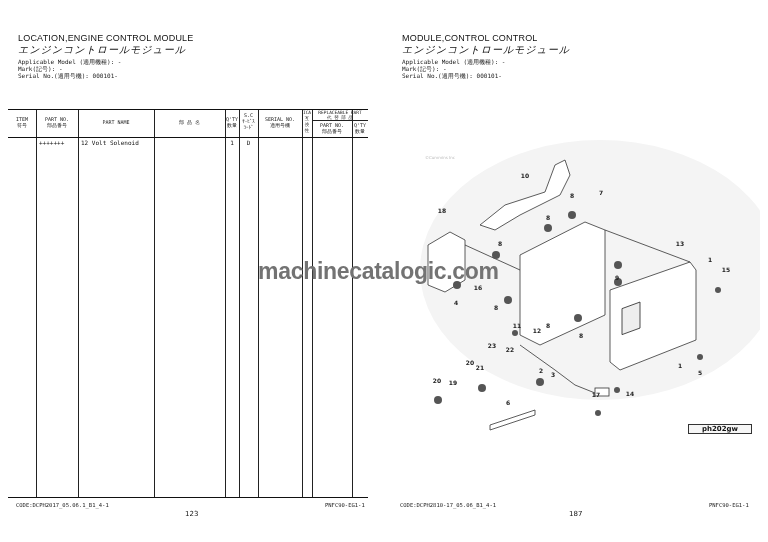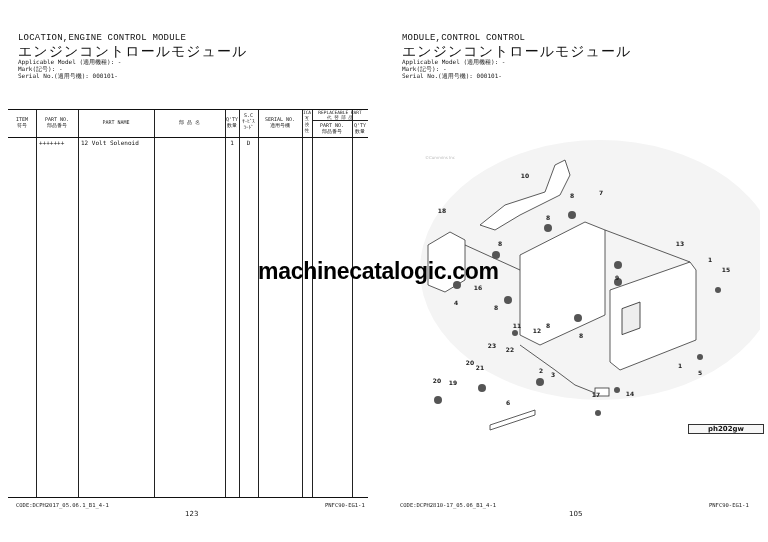--- a/index.html
+++ b/index.html
@@ -1,41 +1,41 @@
 <!DOCTYPE html>
 <html><head>
 <meta charset="utf-8">
 <style>
   * { margin:0; padding:0; box-sizing:border-box; }
   html, body { width:768px; height:542px; background:#ffffff; overflow:hidden; }
   body { position:relative; font-family:"DejaVu Sans Mono", monospace; color:#111; }
   .page { position:absolute; top:0; width:384px; height:542px; }
   .page.left { left:0; }
   .page.right { left:384px; }
-  .title1 { position:absolute; left:18px; top:33px; font-size:9px; letter-spacing:0.2px; font-family:Liberation Mono, monospace;text-align:right; }
-  .title2 { position:absolute; left:18px; top:43px; font-size:14px; font-family:"DejaVu Sans", sans-serif; letter-spacing:1px; }
+  .title1 { position:absolute; left:18px; top:33px; font-size:9px; letter-spacing:0.2px; font-family:Liberation Sans, sans-serif;text-align:right; }
+  .title2 { position:absolute; left:18px; top:43px; font-size:10px; font-family:"DejaVu Sans", sans-serif; letter-spacing:1px;font-style:italic; }
   .meta { position:absolute; left:18px; font-size:6px; line-height:7px; font-family:"DejaVu Sans Mono", monospace; color:#222; }
   .meta.m1 { top:58px; } .meta.m2 { top:65px; } .meta.m3 { top:72px; }
 
   
   .ptable { position:absolute; left:8px; top:109px; width:360px; height:389px; border-top:1.5px solid #111; border-bottom:1.5px solid #111; }
   .ptable .vline { position:absolute; top:0; bottom:0; width:0; border-left:1px solid #222; }
   .ptable .hrule { position:absolute; left:0; right:0; top:27px; border-top:1.5px solid #111; }
   .ptable .hsub { position:absolute; left:304px; width:56px; top:10px; border-top:1px solid #222; }
   .hcell { position:absolute; top:2px; font-size:5px; line-height:6px; text-align:center; color:#222; }
   .rcell { position:absolute; top:29px; font-size:6px; line-height:7px; color:#111; }
 
   .footer-code { position:absolute; top:502px; font-size:5.5px; color:#222; }
   .page-num { position:absolute; top:510px; font-size:7px; color:#111; font-family:"DejaVu Sans", sans-serif; }
 
   
   .diagram { position:absolute; left:400px; top:140px; width:360px; height:360px; }
-  .watermark { position:absolute; left:258px; top:258px; font-family:"Liberation Sans", sans-serif; font-weight:bold; font-size:23px; color:#000000; letter-spacing:-0.3px; z-index:5; }
+  .watermark { position:absolute; left:258px; top:258px; font-family:"Liberation Sans", sans-serif; font-weight:bold; font-size:23px; color:#737373; letter-spacing:-0.3px; z-index:5; }
   .copyright { position:absolute; left:425px; top:155px; font-size:4px; color:#bbb; font-family:"DejaVu Sans", sans-serif; }
-  .figcode { position:absolute; left:688px; top:424px; border:1px solid #333; padding:0 19px; font-size:7px; font-weight:bold; font-family:"DejaVu Sans", sans-serif; background:#f6f6f6; }
+  .figcode { position:absolute; left:688px; top:424px; border:1px solid #333; padding:0 13px; font-size:7px; font-weight:bold; font-family:"DejaVu Sans", sans-serif; background:#f6f6f6; }
 </style>
 </head>
 <body>
 
 <div class="page left">
   <div class="title1">LOCATION,ENGINE CONTROL MODULE</div>
   <div class="title2">エンジンコントロールモジュール</div>
   <div class="meta m1">Applicable Model (適用機種): -</div>
   <div class="meta m2">Mark(記号): -</div>
   <div class="meta m3">Serial No.(適用号機): 000101-</div>
@@ -89,21 +89,21 @@
 </div>
 
 <div class="page right">
   <div class="title1">MODULE,CONTROL CONTROL</div>
   <div class="title2">エンジンコントロールモジュール</div>
   <div class="meta m1">Applicable Model (適用機種): -</div>
   <div class="meta m2">Mark(記号): -</div>
   <div class="meta m3">Serial No.(適用号機): 000101-</div>
   <div class="footer-code" style="left:16px">CODE:DCPH2810-17_05.06_B1_4-1</div>
   <div class="footer-code" style="left:325px">PNFC90-EG1-1</div>
-  <div class="page-num" style="left:185px">105</div>
+  <div class="page-num" style="left:185px">187</div>
 </div>
 
 <div class="copyright">©Cummins Inc</div>
 
 <svg class="diagram" viewBox="400 140 360 360" width="360" height="360" style="left:400px;top:140px">
   <ellipse cx="600" cy="270" rx="180" ry="130" fill="#f4f4f4"></ellipse>
   <g fill="none" stroke="#333" stroke-width="0.8">
 
     <path d="M480 225 L505 205 L545 192 L555 165 L565 160 L570 175 L560 195 L520 215 L495 230 Z" fill="#fff"></path>
 

